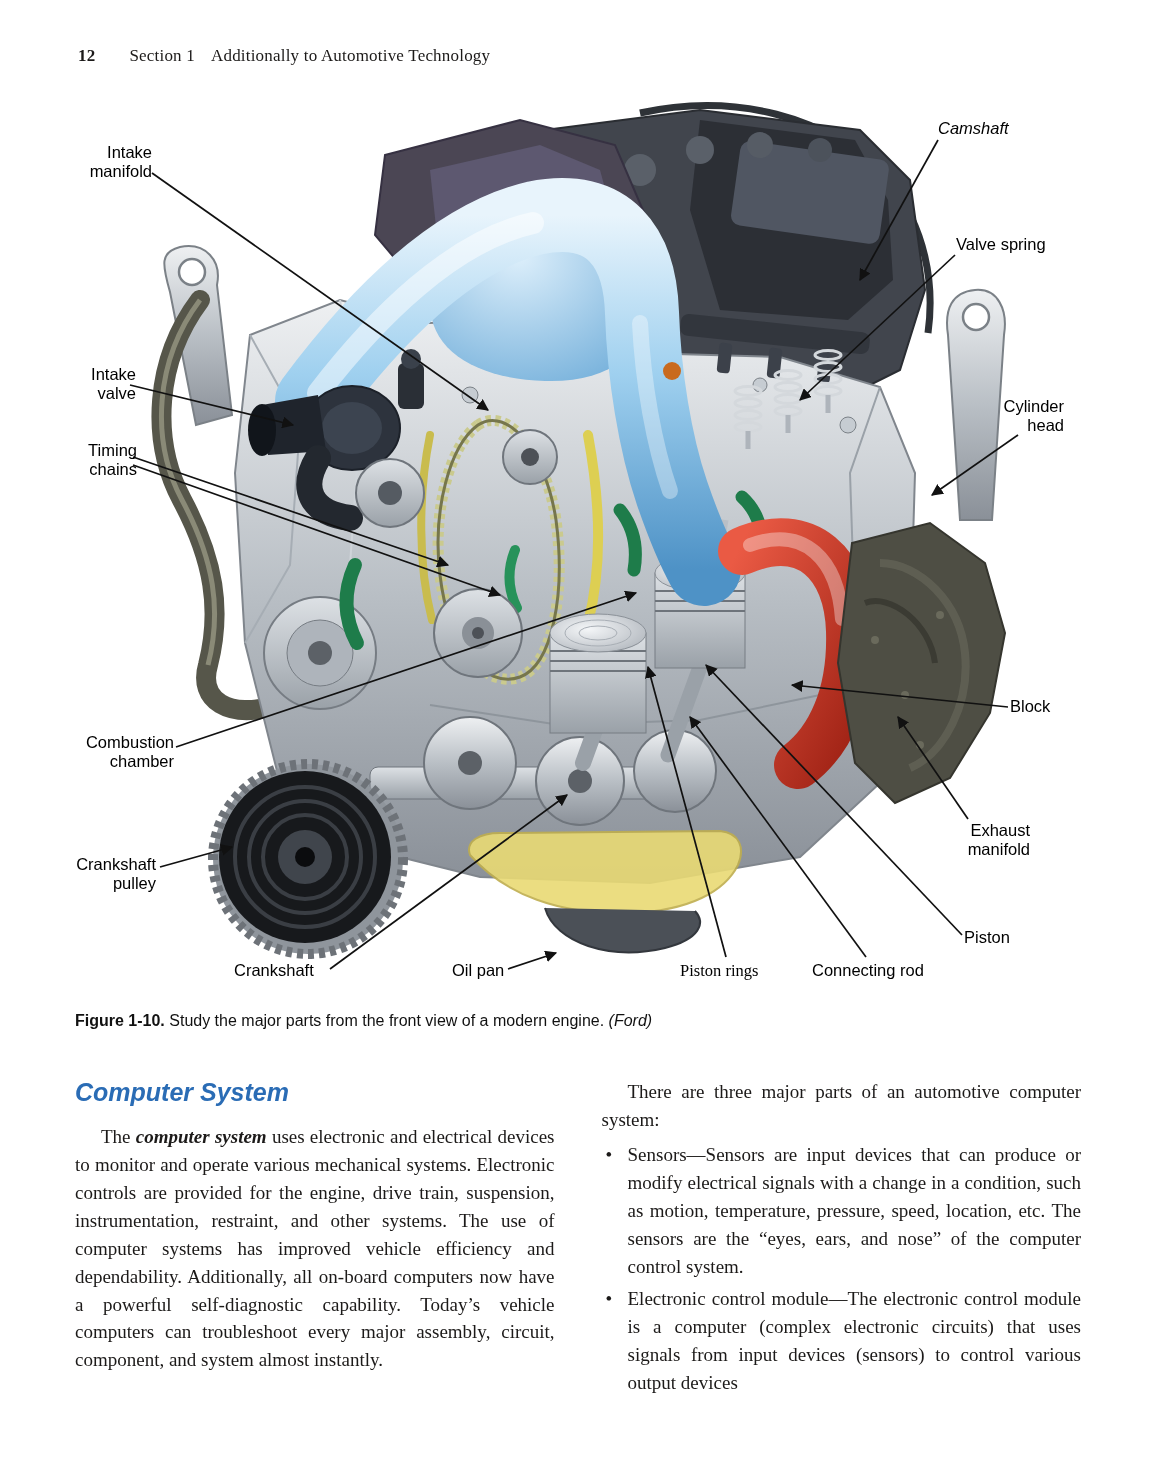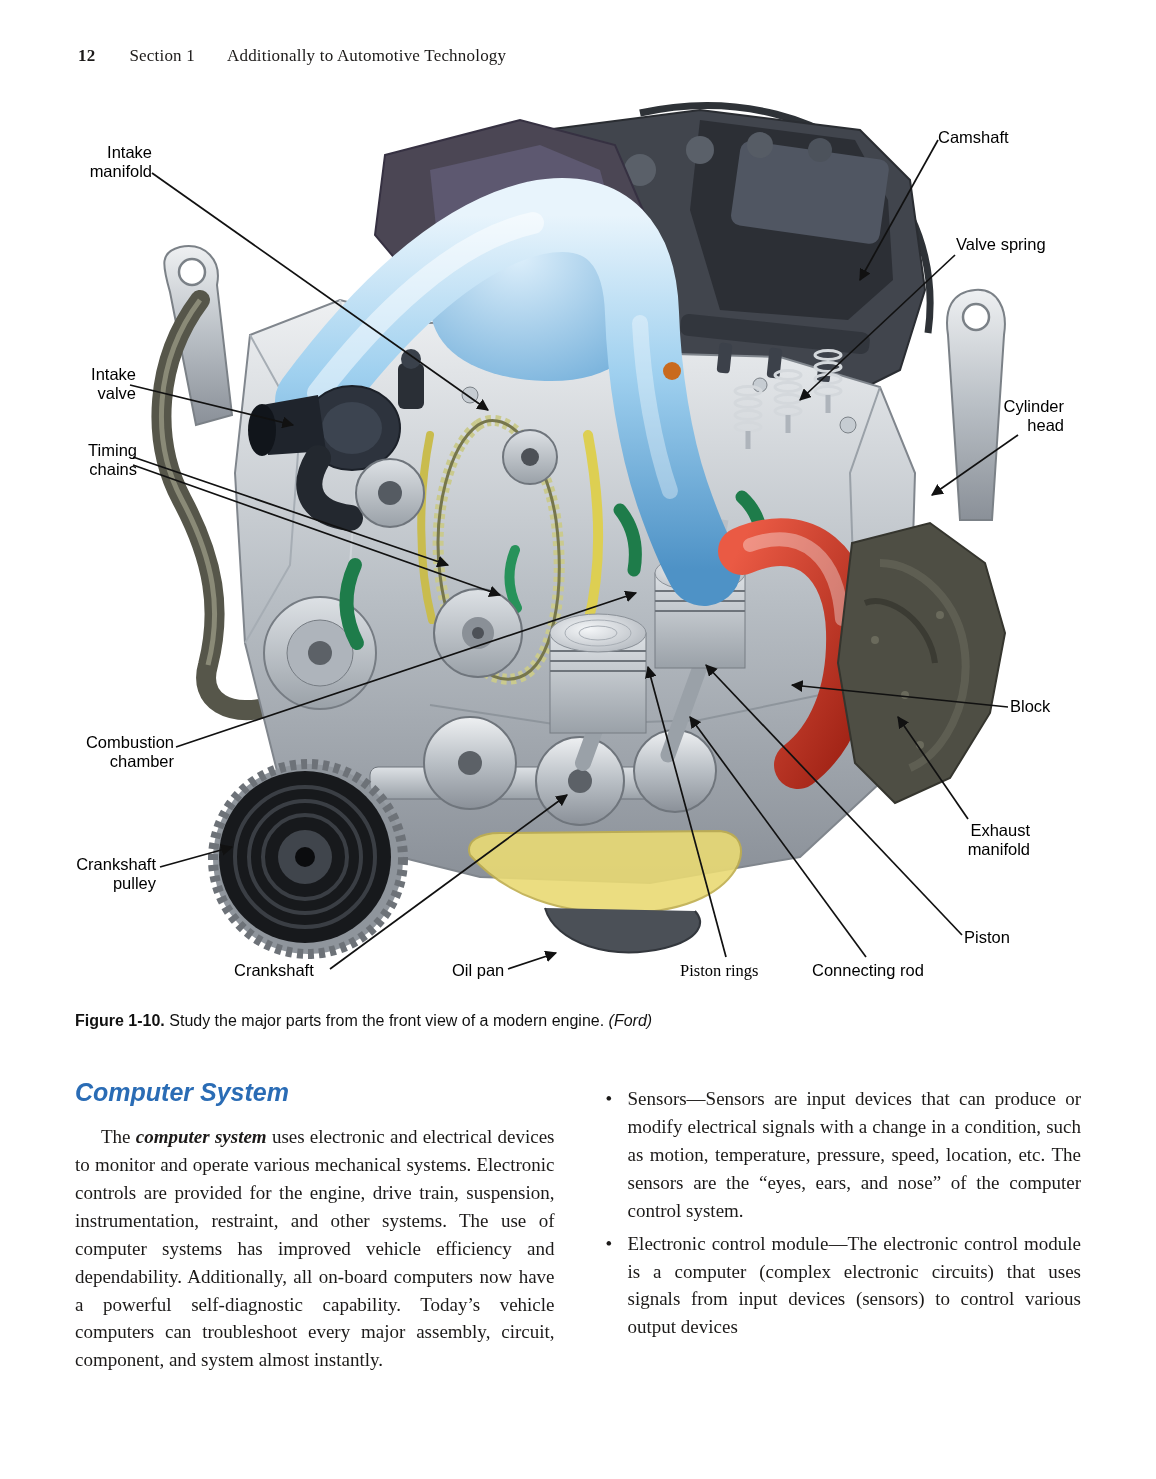--- a/index.html
+++ b/index.html
@@ -3,21 +3,21 @@
 <meta charset="utf-8">
 <style>
   * { margin:0; padding:0; box-sizing:border-box; }
   html,body { background:#ffffff; }
   body {
     width:1156px; height:1479px; position:relative; overflow:hidden;
     font-family:"Liberation Serif", serif; color:#1c1a19;
   }
   .page-header { position:absolute; top:46px; left:78px; font-size:17px; letter-spacing:.2px; }
   .page-header .num { font-weight:bold; margin-right:34px; }
-  .page-header .sec { margin-right:32px; }
+  .page-header .sec { margin-right:16px; }
 
   .figure-area { position:absolute; top:95px; left:0; width:1156px; height:900px; }
   .figure-area svg { position:absolute; top:0; left:0; }
 
   .fig-label {
     position:absolute; font-family:"Liberation Sans", sans-serif;
     font-size:16.5px; line-height:1.18; color:#000; white-space:pre-line;
   }
   .ctr { text-align:right; }
 
@@ -271,21 +271,21 @@
       <path d="M962,840 L706,570" marker-end="url(#arr)"></path>
       <path d="M330,874 L567,700" marker-end="url(#arr)"></path>
       <path d="M508,874 L556,858" marker-end="url(#arr)"></path>
       <path d="M726,862 L648,572" marker-end="url(#arr)"></path>
       <path d="M866,862 L690,622" marker-end="url(#arr)"></path>
     </g>
   </svg>
 
   <div class="fig-label ctr" style="left:60px; top:48px; width:92px;">Intake
 manifold</div>
-  <div class="fig-label" style="left:938px; top:33px;">Camshaft</div>
+  <div class="fig-label" style="left:938px; top:24px;font-style:italic;">Camshaft</div>
   <div class="fig-label" style="left:956px; top:140px;">Valve spring</div>
   <div class="fig-label ctr" style="left:58px; top:270px; width:78px;">Intake
 valve</div>
   <div class="fig-label ctr" style="left:52px; top:346px; width:85px;">Timing
 chains</div>
   <div class="fig-label ctr" style="left:982px; top:302px; width:82px;">Cylinder
 head</div>
   <div class="fig-label" style="left:1010px; top:602px;">Block</div>
   <div class="fig-label ctr" style="left:56px; top:638px; width:118px;">Combustion
 chamber</div>
@@ -303,18 +303,19 @@
 <div class="caption">
   <span class="cap-label">Figure 1-10.</span><span> Study the major parts from the front view of a modern engine. </span><span class="cap-credit">(Ford)</span>
 </div>
 
 <div class="columns">
   <div class="col">
     <div class="heading" style="color: rgb(42, 108, 181);">Computer System</div>
     <p class="body indent"><span>The </span><span class="term">computer system</span><span> uses electronic and electrical devices to monitor and operate various mechanical systems. Electronic controls are provided for the engine, drive train, suspension, instrumentation, restraint, and other systems. The use of computer systems has improved vehicle efficiency and dependability. Additionally, all on-board computers now have a powerful self-diagnostic capability. Today’s vehicle computers can troubleshoot every major assembly, circuit, component, and system almost instantly.</span></p>
   </div>
   <div class="col">
+    <p class="body indent">There are three major parts of an automotive computer system:</p>
     <ul class="bullets">
       <li>Sensors—Sensors are input devices that can produce or modify electrical signals with a change in a condition, such as motion, temperature, pressure, speed, location, etc. The sensors are the “eyes, ears, and nose” of the computer control system.</li>
       <li>Electronic control module—The electronic control module is a computer (complex electronic circuits) that uses signals from input devices (sensors) to control various output devices</li>
     </ul>
   </div>
 </div>
 
 </body></html>

